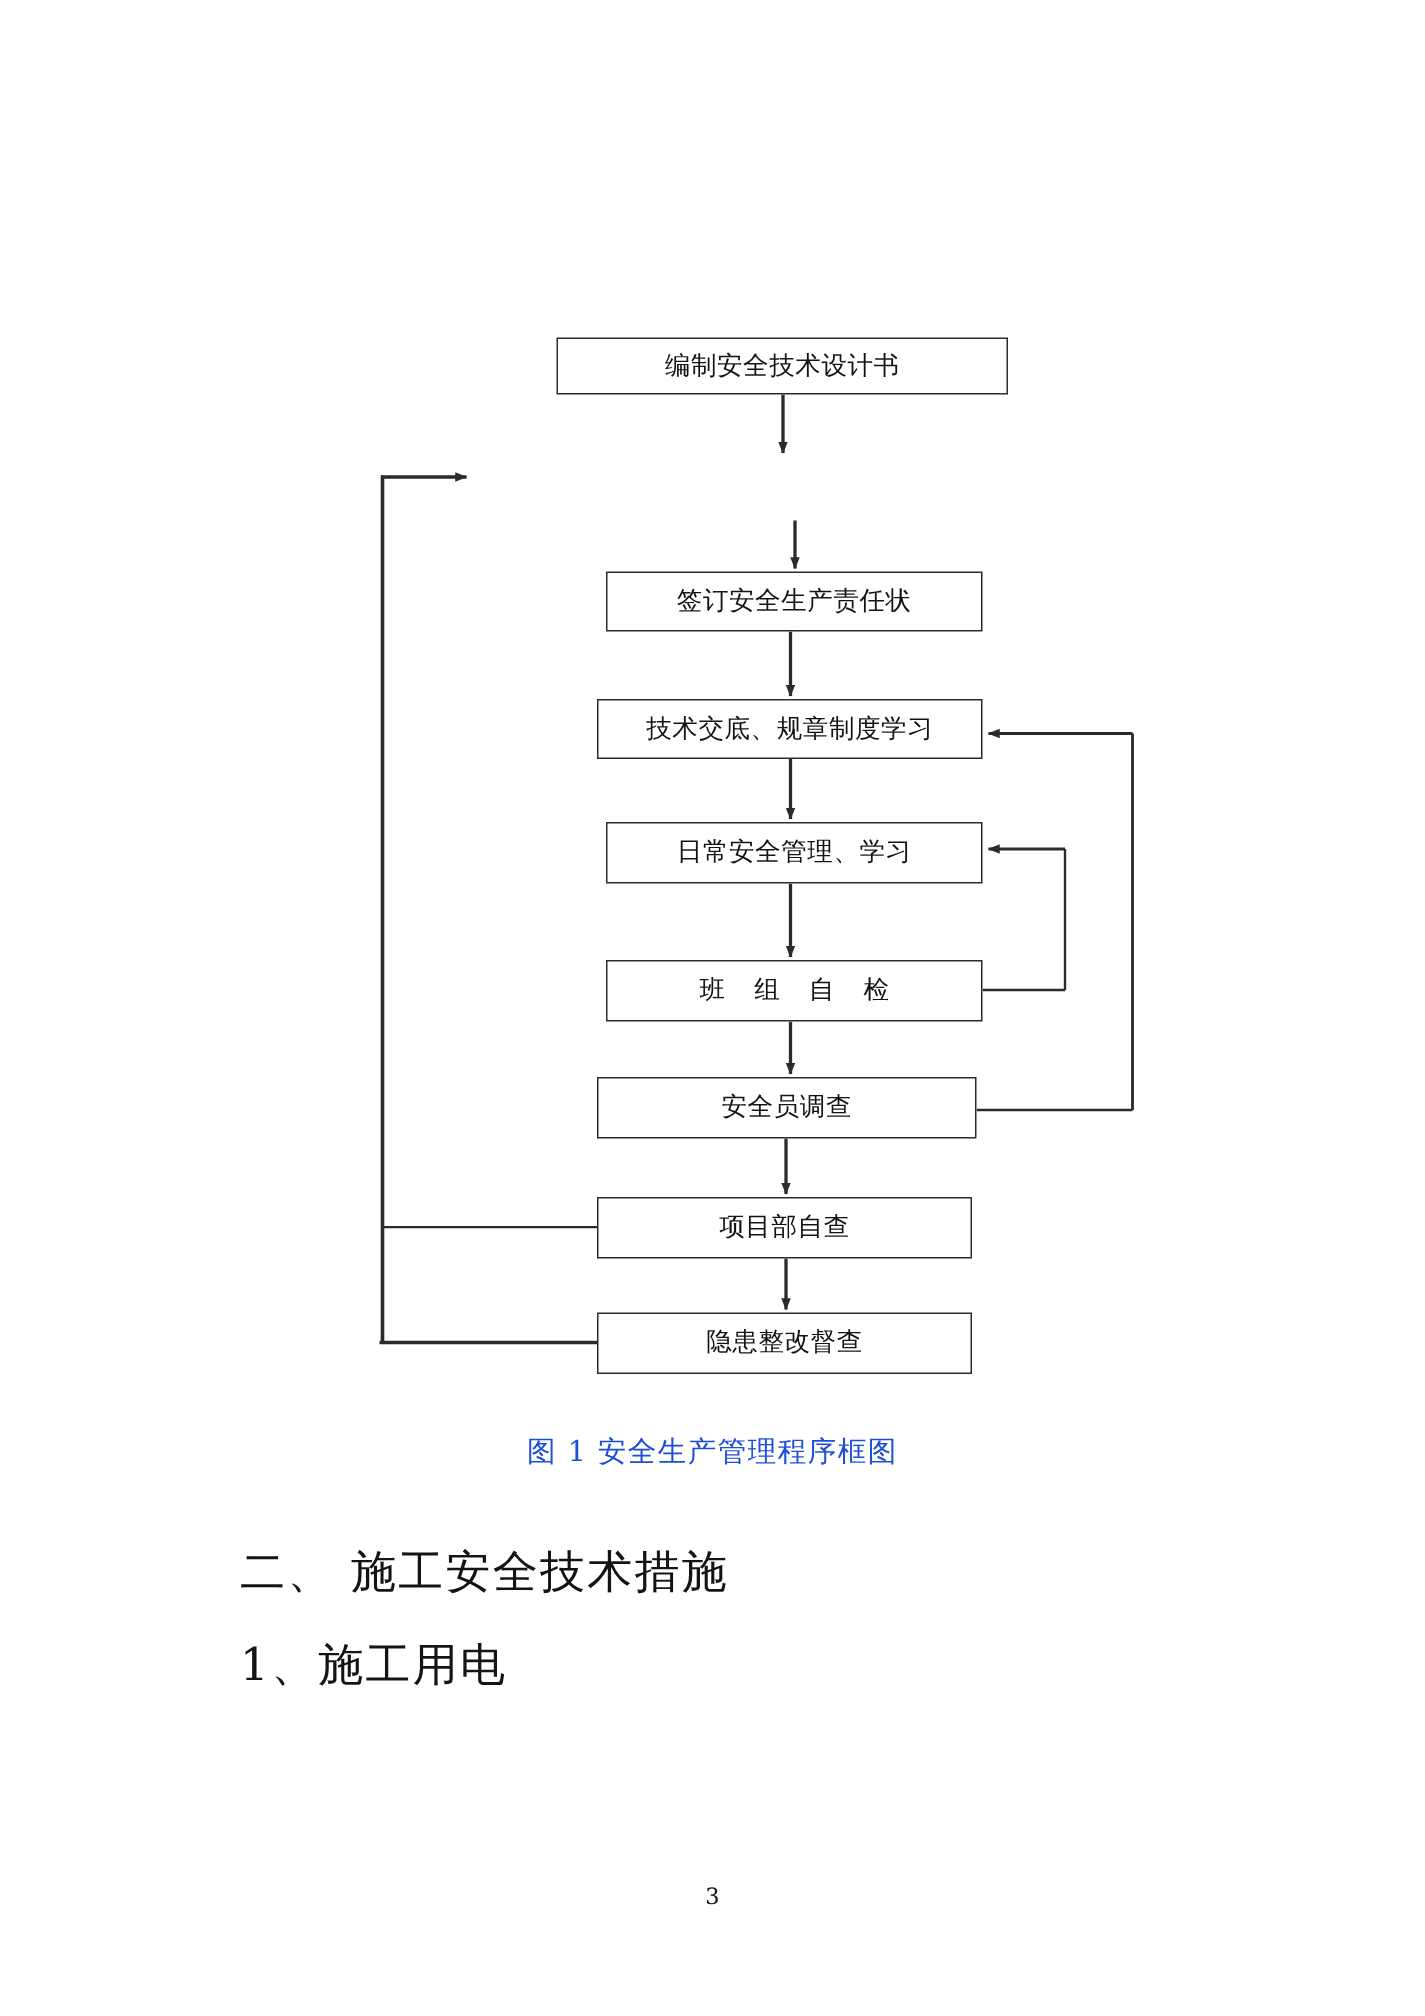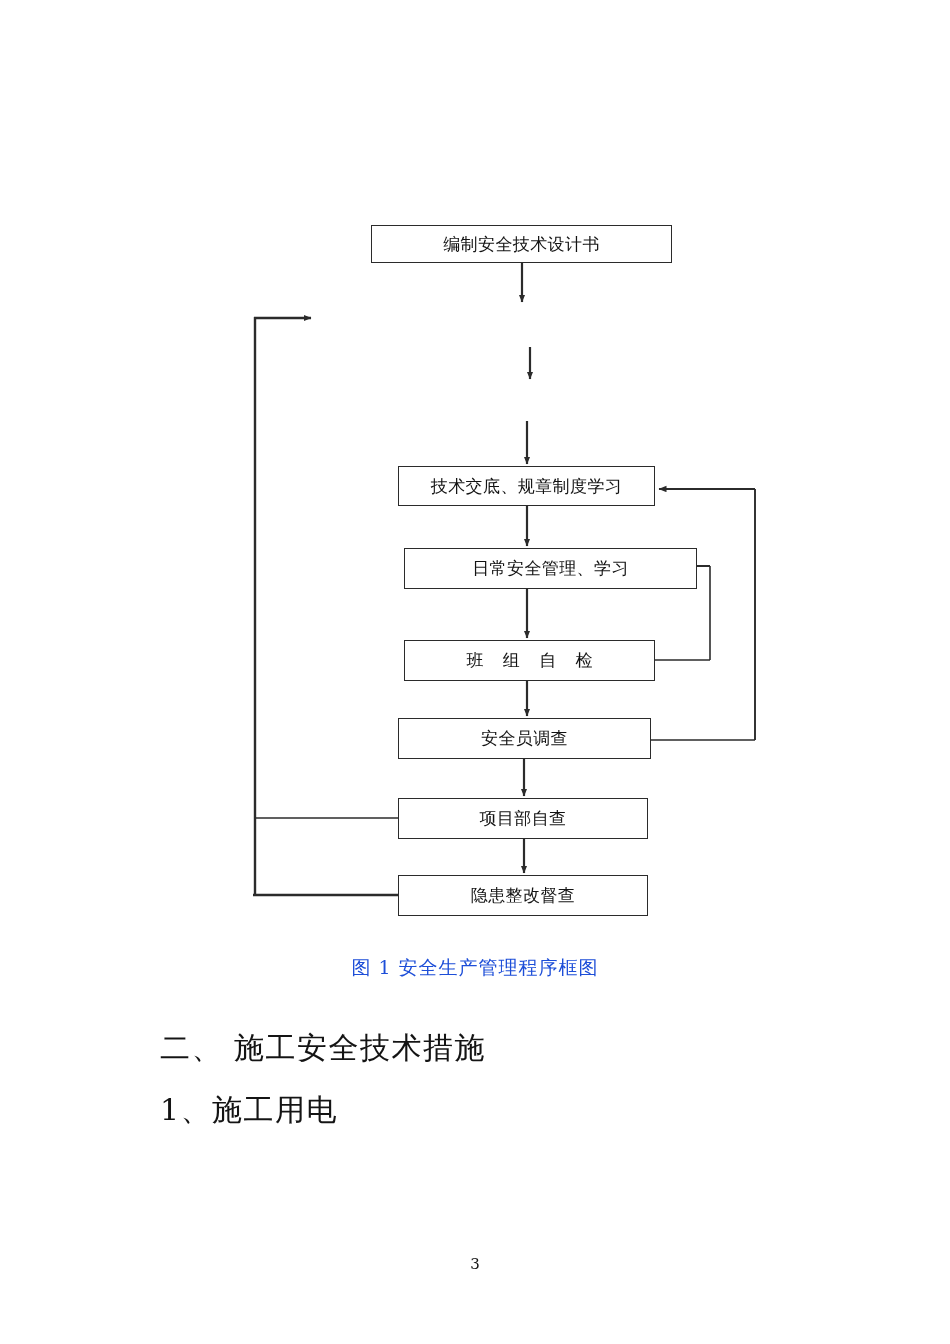--- a/index.html
+++ b/index.html
@@ -50,21 +50,21 @@
   .node.wide-spaced .node-label {
     letter-spacing: 7px;
     text-indent: 7px;
   }
 
   
   #node-0 { left: 371px; top: 225px; width: 301px; height: 38px; }
   #node-1 { left: 315px; top: 304px; width: 440px; height: 43px; }
   #node-2 { left: 404px; top: 381px; width: 251px; height: 40px; }
   #node-3 { left: 398px; top: 466px; width: 257px; height: 40px; }
-  #node-4 { left: 404px; top: 548px; width: 293px; height: 41px; }
+  #node-4 { left: 404px; top: 548px; width: 251px; height: 41px; }
   #node-5 { left: 404px; top: 640px; width: 251px; height: 41px; }
   #node-6 { left: 398px; top: 718px; width: 253px; height: 41px; }
   #node-7 { left: 398px; top: 798px; width: 250px; height: 41px; }
   #node-8 { left: 398px; top: 875px; width: 250px; height: 41px; }
 
   
   #connectors {
     position: absolute;
     left: 0;
     top: 0;
@@ -146,20 +146,23 @@
           <line x1="398" y1="895" x2="253" y2="895" stroke-width="2.4"></line>
           <line x1="255" y1="896" x2="255" y2="317" stroke-width="2.4"></line>
           <line x1="254" y1="318" x2="311" y2="318" stroke-width="2.4" marker-end="url(#arrowhead)"></line>
         </g>
       </g>
     </svg>
 
     <div class="node" id="node-0">
       <span class="node-label">编制安全技术设计书</span>
     </div>
+    <div class="node" id="node-2">
+      <span class="node-label">签订安全生产责任状</span>
+    </div>
     <div class="node" id="node-3">
       <span class="node-label">技术交底、规章制度学习</span>
     </div>
     <div class="node" id="node-4">
       <span class="node-label">日常安全管理、学习</span>
     </div>
     <div class="node wide-spaced" id="node-5">
       <span class="node-label">班 组 自 检</span>
     </div>
     <div class="node" id="node-6">

